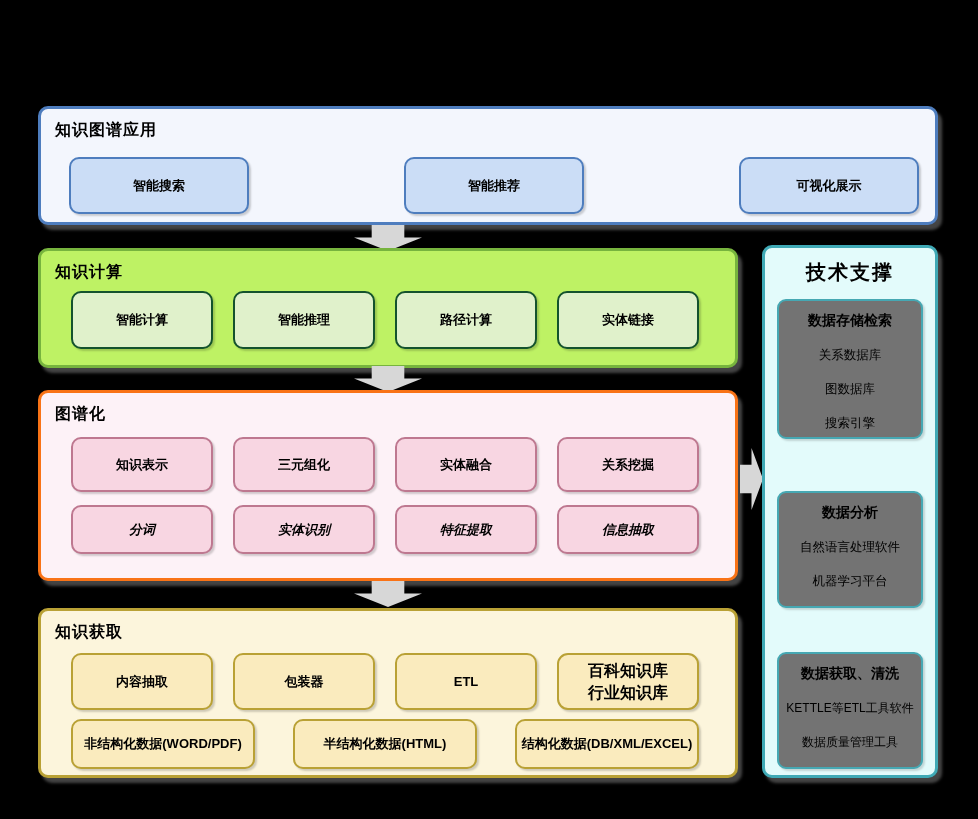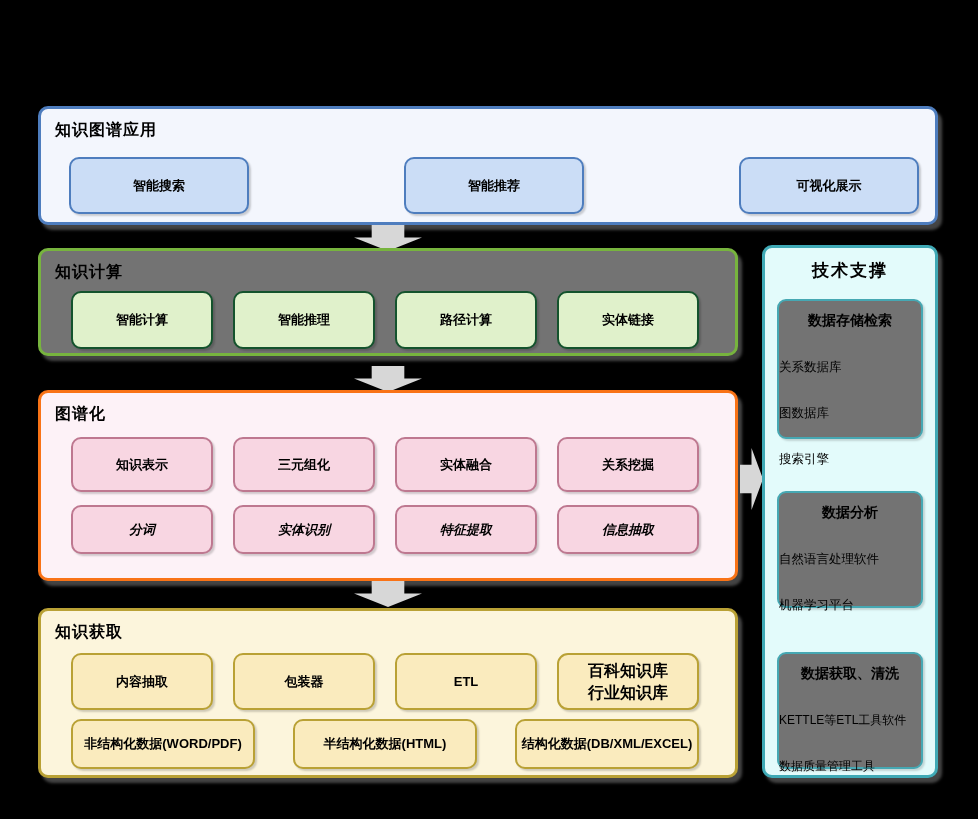--- a/index.html
+++ b/index.html
@@ -22,21 +22,21 @@
     display:flex;align-items:center;justify-content:center;
     font-size:13px;font-weight:bold;text-align:center;
     white-space:pre-line;line-height:1.35;
     box-shadow:2px 2px 2px rgba(0,0,0,.18);
   }
   
   #layer-app{left:38px;top:106px;width:900px;height:119px;background:#F3F6FD;border:3px solid #4E7DBE;}
   #layer-app .node-row{left:28px;right:16px;top:48px;}
   #layer-app .node{width:180px;height:57px;background:#CBDDF6;border:2px solid #4E7DBE;}
   
-  #layer-compute{left:38px;top:248px;width:700px;height:108px;background:#737373;border:3px solid #77B43E;}
+  #layer-compute{left:38px;top:248px;width:700px;height:120px;background:#bef264;border:3px solid #77B43E;}
   #layer-compute .node-row{left:30px;right:36px;top:40px;}
   #layer-compute .node{width:142px;height:58px;background:#E0F1CB;border:2px solid #14532d;}
   
   #layer-graph{left:38px;top:390px;width:700px;height:191px;background:#FDF2F7;border:3px solid #f97316;}
   #layer-graph .node-row{left:30px;right:36px;}
   #layer-graph .row1{top:44px;}
   #layer-graph .row2{top:112px;font-style:italic;}
   #layer-graph .row1 .node{width:142px;height:55px;}
   #layer-graph .row2 .node{width:142px;height:49px;}
   #layer-graph .node{background:#F8D6E2;border:2px solid #BE7890;}
@@ -50,32 +50,32 @@
   #layer-acq .row2 .node{width:184px;height:50px;}
   #layer-acq .node{background:#FAEBBE;border:2px solid #B9A135;}
   
   #support{
     position:absolute;left:762px;top:245px;width:176px;height:533px;
     box-sizing:border-box;background:#E3FBFB;border:3px solid #3FA9B5;border-radius:10px;
     box-shadow:4px 5px 3px rgba(150,150,150,.45);
   }
   #support .panel-title{
     position:absolute;top:11px;left:0;right:0;text-align:center;
-    font-size:17px;font-weight:bold;letter-spacing:2px;
+    font-size:20px;font-weight:bold;letter-spacing:2px;
   }
   .group{
     position:absolute;left:12px;width:146px;box-sizing:border-box;
     background:#737373;border:2px solid #46A8B3;border-radius:9px;
     box-shadow:2px 2px 2px rgba(0,0,0,.15);
   }
   #group-storage{top:51px;height:140px;}
   #group-analysis{top:243px;height:117px;}
   #group-clean{top:404px;height:117px;}
   .group-title{margin-top:11px;text-align:center;font-size:14px;font-weight:bold;}
-  .group-item{margin-top:29px;text-align:left;font-size:12.5px;font-weight:normal;}
+  .group-item{margin-top:17px;text-align:center;font-size:12.5px;font-weight:normal;}
   .group-item:first-of-type{margin-top:19px;}
   #group-clean .group-item{font-size:12px;}
   
   .arrow-down{
     position:absolute;width:68px;height:26px;background:#D7D7D7;
     clip-path:polygon(26% 0,74% 0,74% 48%,100% 48%,50% 100%,0 48%,26% 48%);
   }
   #arrow-1{left:354px;top:225px;}
   #arrow-2{left:354px;top:366px;}
   #arrow-3{left:354px;top:581px;}

